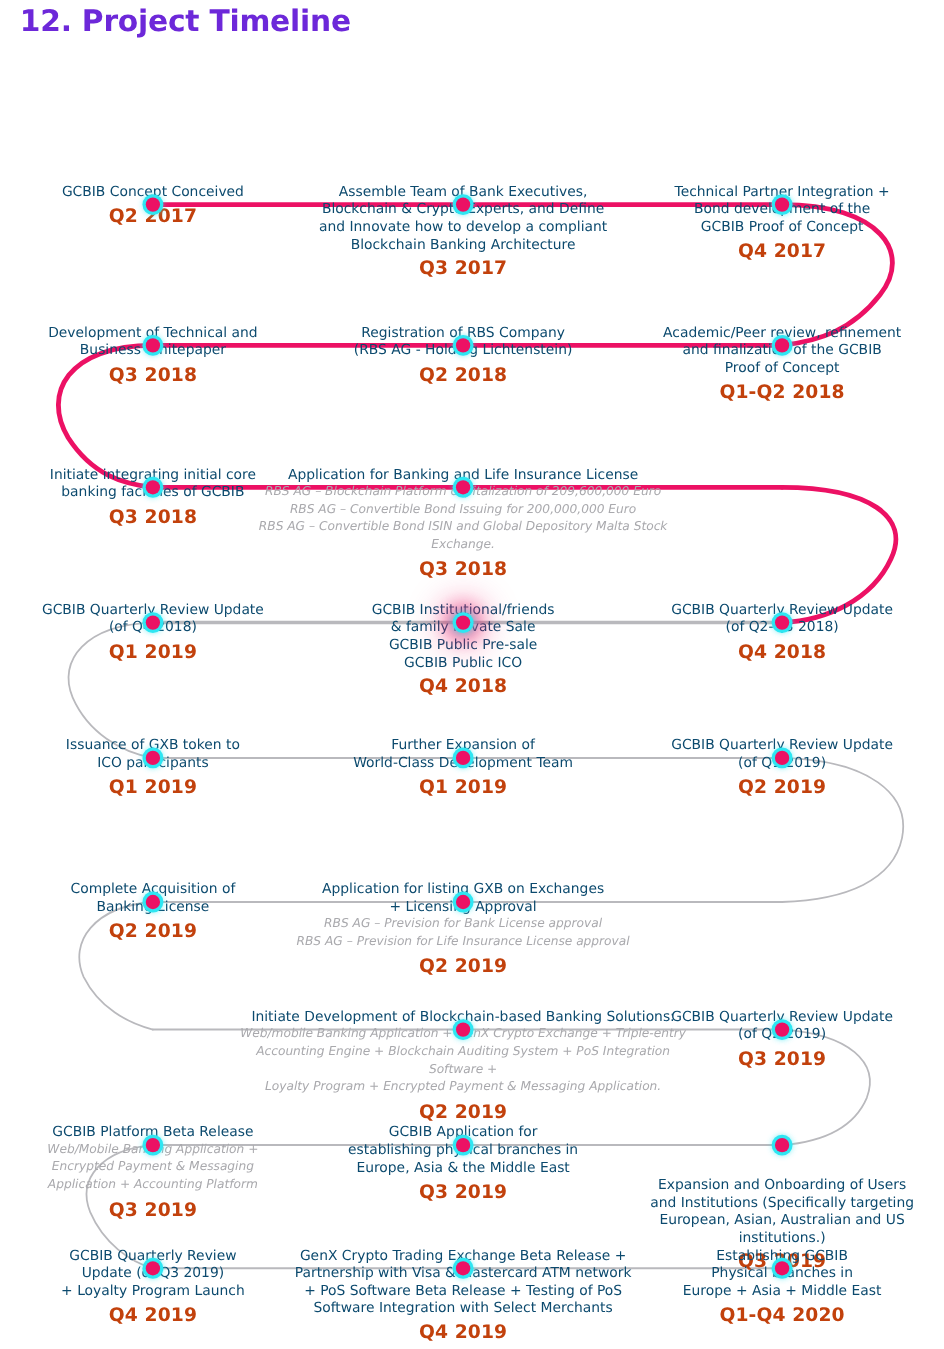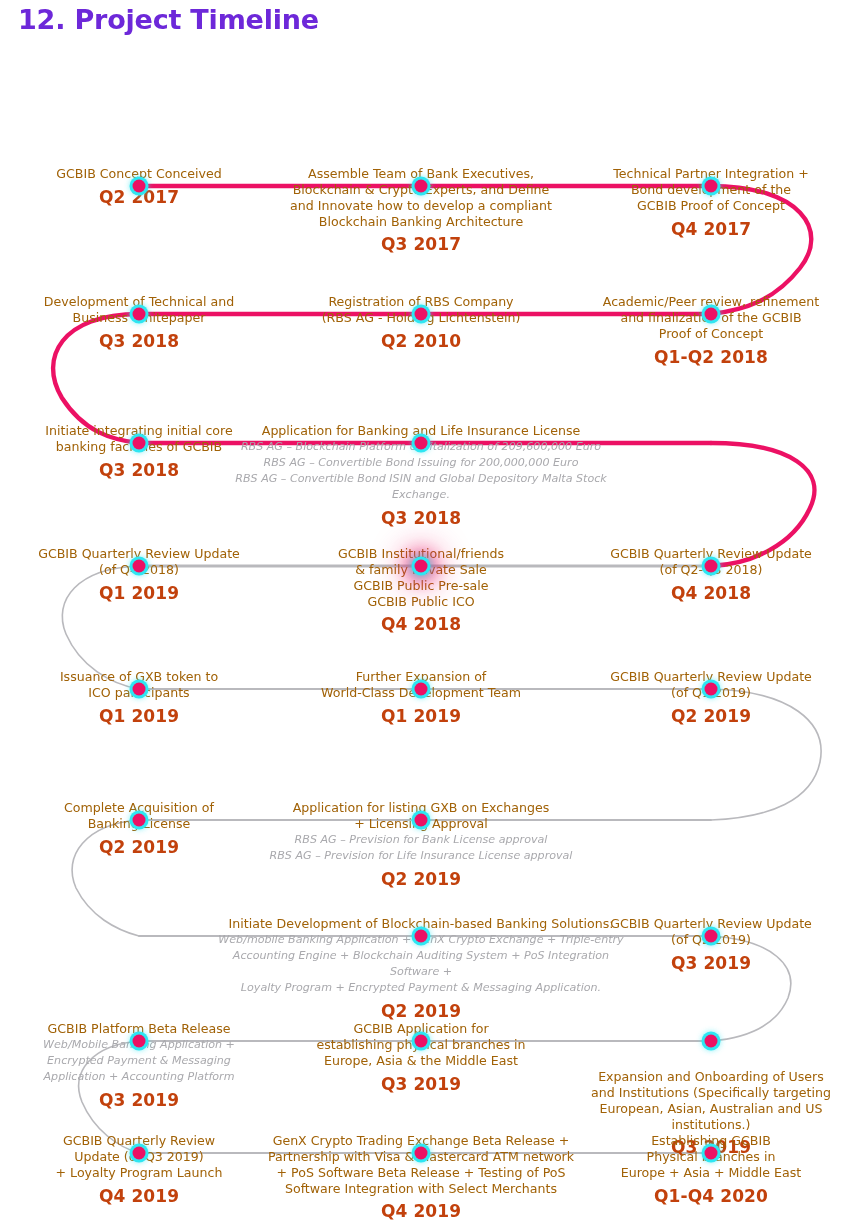--- a/index.html
+++ b/index.html
@@ -33,21 +33,21 @@
   }
 
   
   .milestone {
     position: absolute;
     text-align: center;
     line-height: 1.26;
   }
   .ms-desc {
     font-size: 12.6px;
-    color: #a16207;
+    color: #0c4a6e;
     font-weight: 400;
     white-space: pre-line;
   }
   .ms-sub {
     font-size: 11.1px;
     color: #a9a9ad;
     font-style: italic;
     white-space: pre-line;
     line-height: 1.45;
   }
@@ -142,21 +142,21 @@
     <div class="dot" style="left: 711px; top: 186px;"></div>
     <div class="milestone" style="width: 250px; left: 14px; top: 294px;">
       <div class="ms-desc">Development of Technical and
 Business Whitepaper</div>
       <div class="ms-date">Q3 2018</div>
     </div>
     <div class="dot" style="left: 139px; top: 314px;"></div>
     <div class="milestone" style="width: 420px; left: 211px; top: 294px;">
       <div class="ms-desc">Registration of RBS Company
 (RBS AG - Holding Lichtenstein)</div>
-      <div class="ms-date">Q2 2010</div>
+      <div class="ms-date">Q2 2018</div>
     </div>
     <div class="dot" style="left: 421px; top: 314px;"></div>
     <div class="milestone" style="width: 250px; left: 586px; top: 294px;">
       <div class="ms-desc">Academic/Peer review, refinement
 and finalization of the GCBIB
 Proof of Concept</div>
       <div class="ms-date">Q1-Q2 2018</div>
     </div>
     <div class="dot" style="left: 711px; top: 314px;"></div>
     <div class="milestone" style="width: 250px; left: 14px; top: 423px;">

